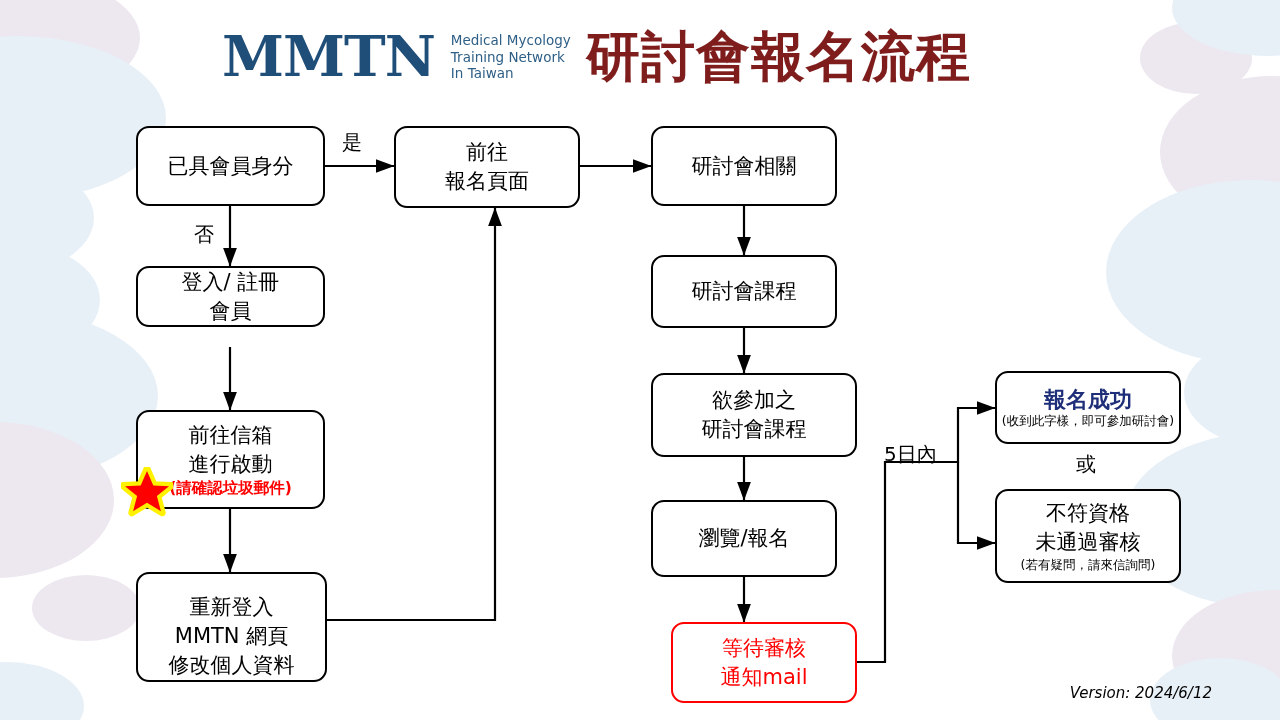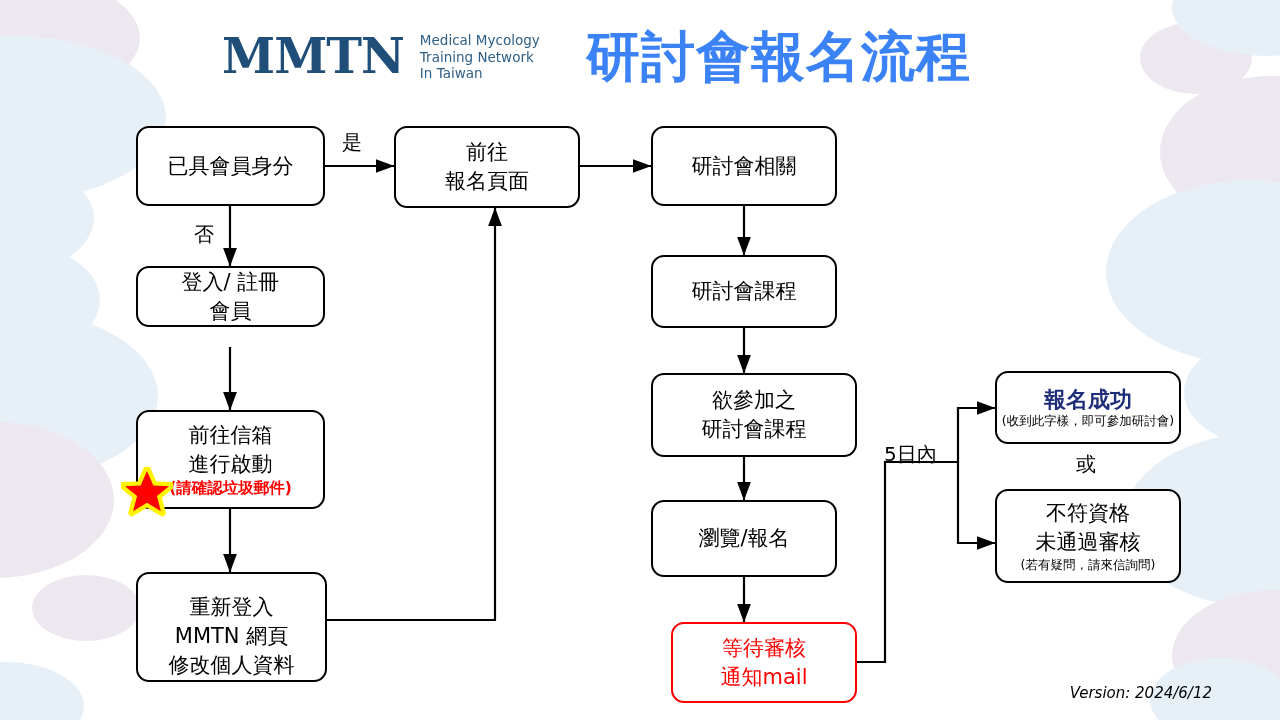--- a/index.html
+++ b/index.html
@@ -33,21 +33,21 @@
   }
   #logo-block {
     position: absolute;
     left: 222px; top: 28px;
     display: flex;
     align-items: flex-start;
   }
   #logo-mark {
     font-family: "DejaVu Serif", "Liberation Serif", serif;
     font-weight: bold;
-    font-size: 48px;
+    font-size: 56px;
     line-height: 56px;
     letter-spacing: -1px;
     color: #1F4E79;
   }
   #logo-sub {
     margin-left: 16px;
     margin-top: 4px;
     color: #2E5F86;
     font-size: 13.5px;
     line-height: 16.5px;
@@ -55,21 +55,21 @@
   }
   #logo-sub div { white-space: nowrap; }
 
   #page-title {
     position: absolute;
     left: 586px;
     top: 26px;
     font-size: 54px;
     line-height: 62px;
     font-weight: bold;
-    color: #3b82f6;
+    color: #7f1d1d;
     letter-spacing: 1px;
     white-space: nowrap;
   }
 
   
   #flow-lines {
     position: absolute;
     left: 0; top: 0;
     width: 1280px; height: 720px;
   }

